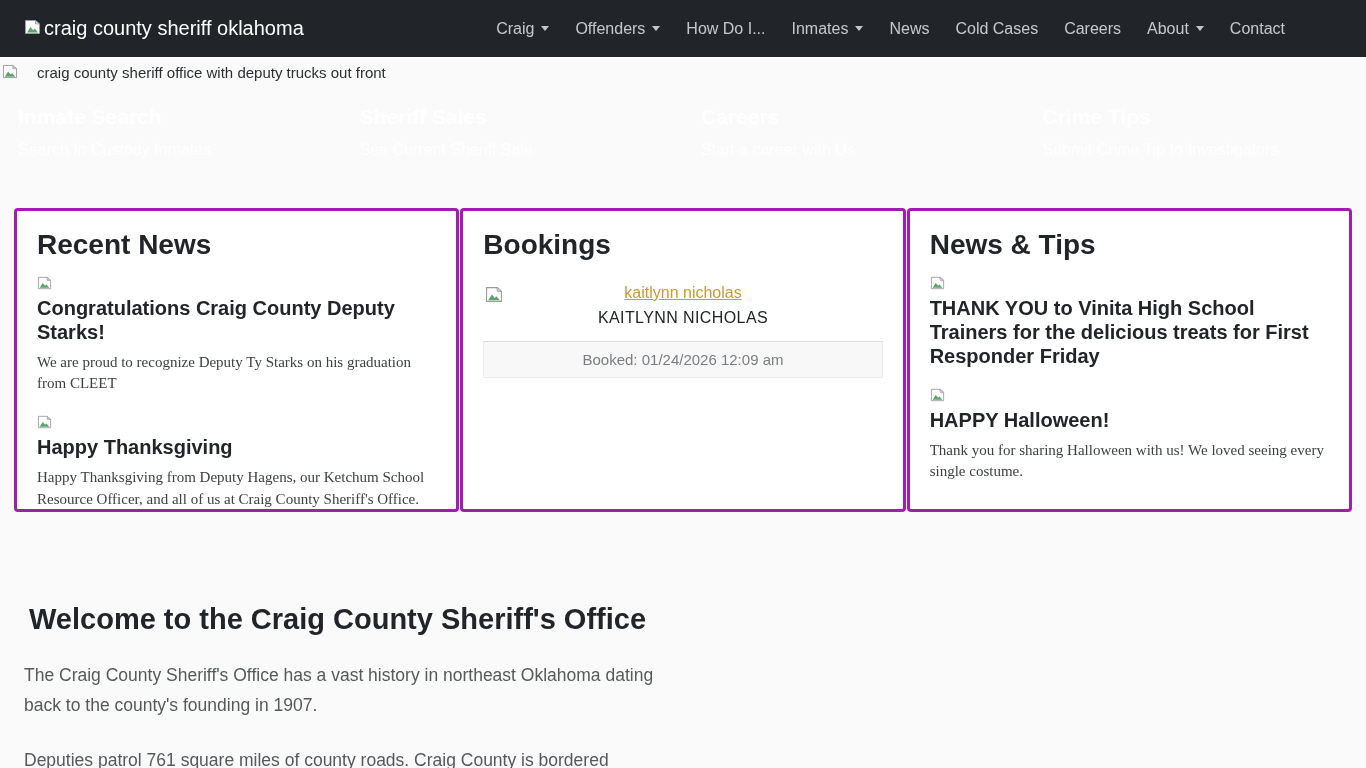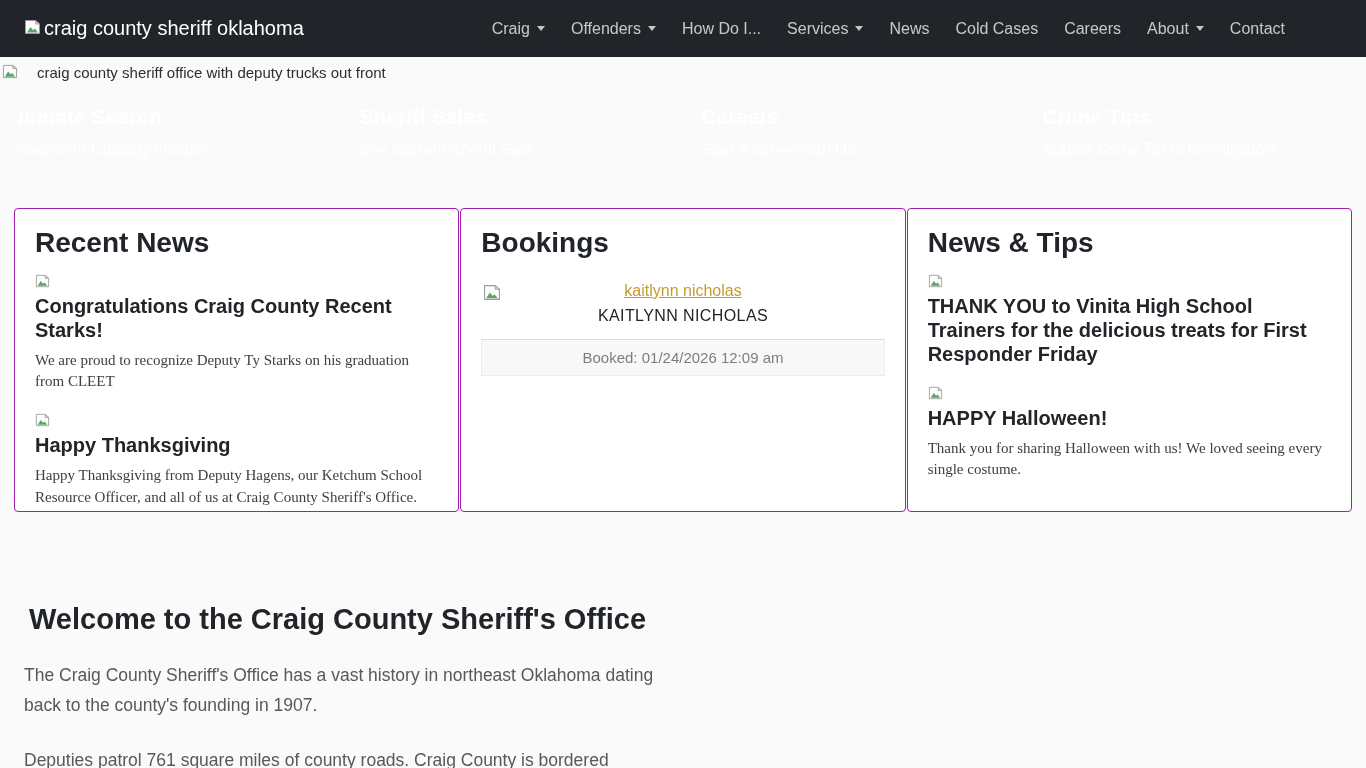--- a/index.html
+++ b/index.html
@@ -90,21 +90,21 @@
 
   
   .cards {
     display: flex;
     margin: 49px 14px 0 14px;
   }
   .card {
     flex: 1 1 0;
     height: 304px;
     background: #ffffff;
-    border: 1px solid #a21caf;
+    border: 3px solid #a21caf;
     border-radius: 4px;
     padding: 17px 20px;
     overflow: hidden;
   }
   .card + .card { margin-left: 1px; }
   .card-title {
     font-size: 28px;
     font-weight: 600;
     color: #212529;
     margin: 0 0 14px 0;
@@ -191,21 +191,21 @@
         <span class="caret"></span>
       </a>
     <a class="nav-link">
         <span>Offenders</span>
         <span class="caret"></span>
       </a>
     <a class="nav-link">
         <span>How Do I...</span>
       </a>
     <a class="nav-link">
-        <span>Services</span>
+        <span>Inmates</span>
         <span class="caret"></span>
       </a>
     <a class="nav-link">
         <span>News</span>
       </a>
     <a class="nav-link">
         <span>Cold Cases</span>
       </a>
     <a class="nav-link">
         <span>Careers</span>
@@ -258,21 +258,21 @@
     <h2 class="card-title">Recent News</h2>
 
     <div class="news-item">
       <span class="broken-icon">
         <svg width="15" height="14" viewBox="0 0 17 16">
           <path d="M1.5 1.5 H11.5 L15.5 5 V14.5 H1.5 Z" fill="#fdfdfd" stroke="#9b9b9b" stroke-width="1"></path>
           <path d="M11.5 1.5 V5 H15.5 Z" fill="#d9d9d9" stroke="#9b9b9b" stroke-width="0.8"></path>
           <path d="M3 13.5 L6.5 8 L9.2 11.2 L10.8 9.6 L14 13.5 Z" fill="#5aa46a"></path>
         </svg>
       </span>
-      <div class="item-heading">Congratulations Craig County Recent Starks!</div>
+      <div class="item-heading">Congratulations Craig County Deputy Starks!</div>
       <div class="item-body">We are proud to recognize Deputy Ty Starks on his graduation from CLEET</div>
     </div>
 
     <div class="news-item">
       <span class="broken-icon">
         <svg width="15" height="14" viewBox="0 0 17 16">
           <path d="M1.5 1.5 H11.5 L15.5 5 V14.5 H1.5 Z" fill="#fdfdfd" stroke="#9b9b9b" stroke-width="1"></path>
           <path d="M11.5 1.5 V5 H15.5 Z" fill="#d9d9d9" stroke="#9b9b9b" stroke-width="0.8"></path>
           <path d="M3 13.5 L6.5 8 L9.2 11.2 L10.8 9.6 L14 13.5 Z" fill="#5aa46a"></path>
         </svg>

